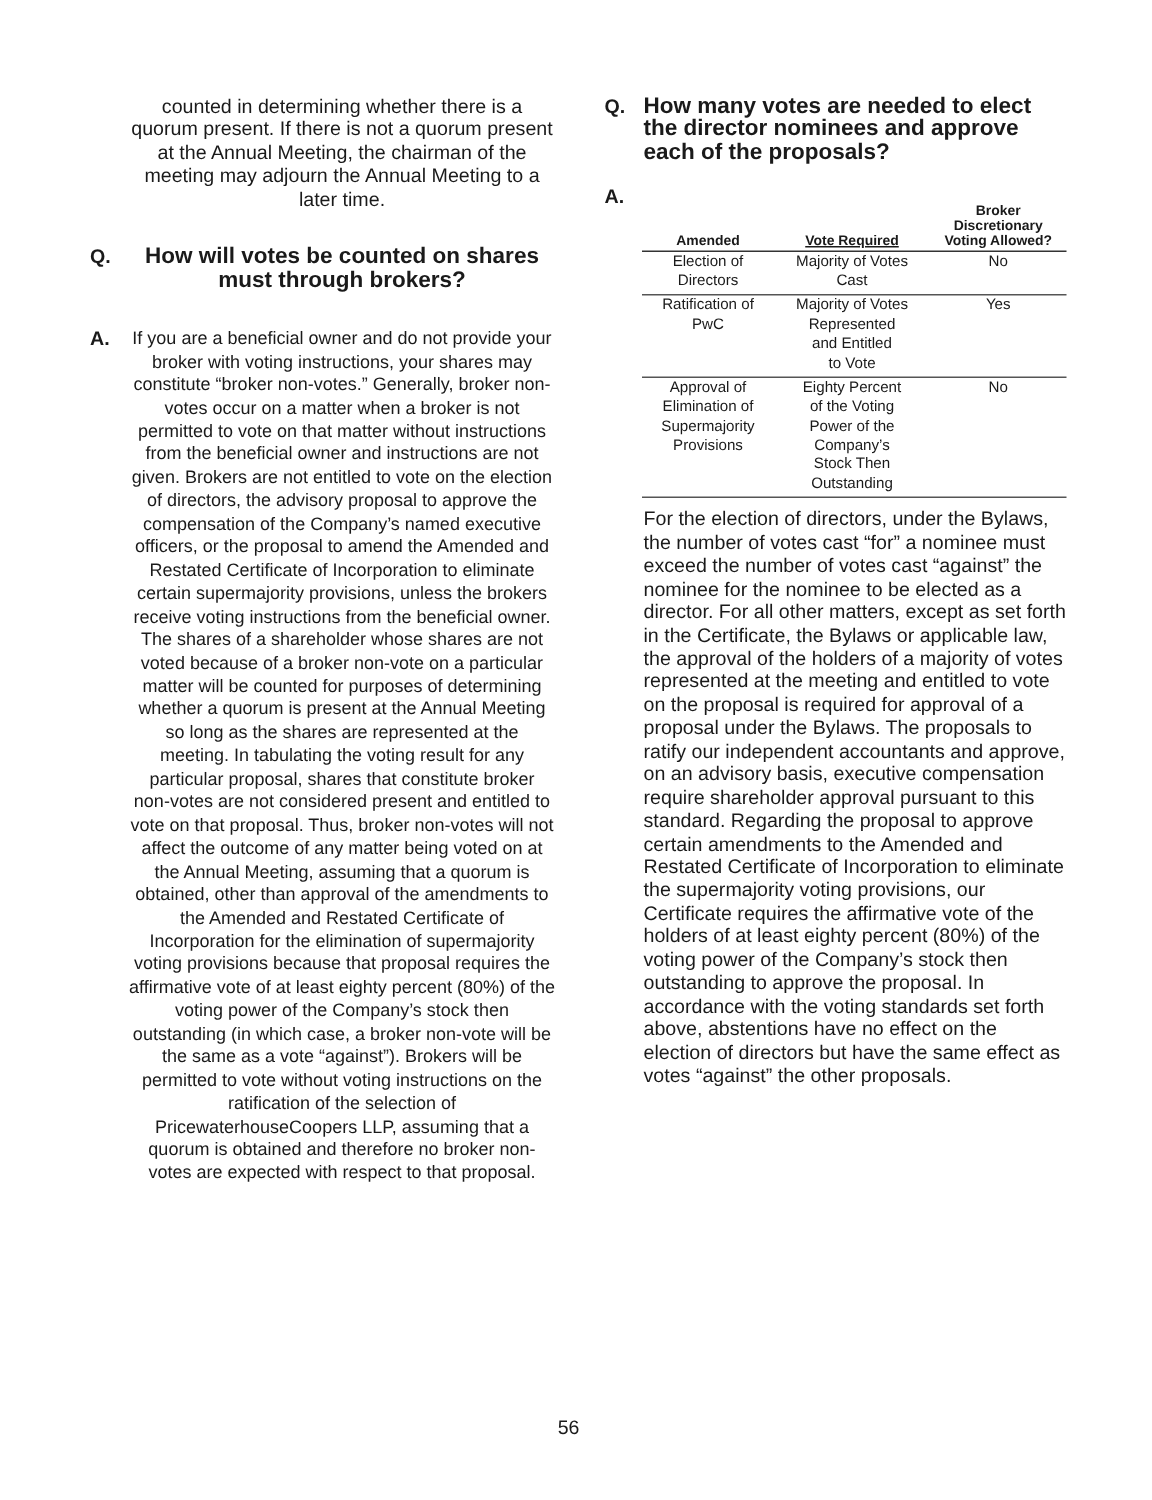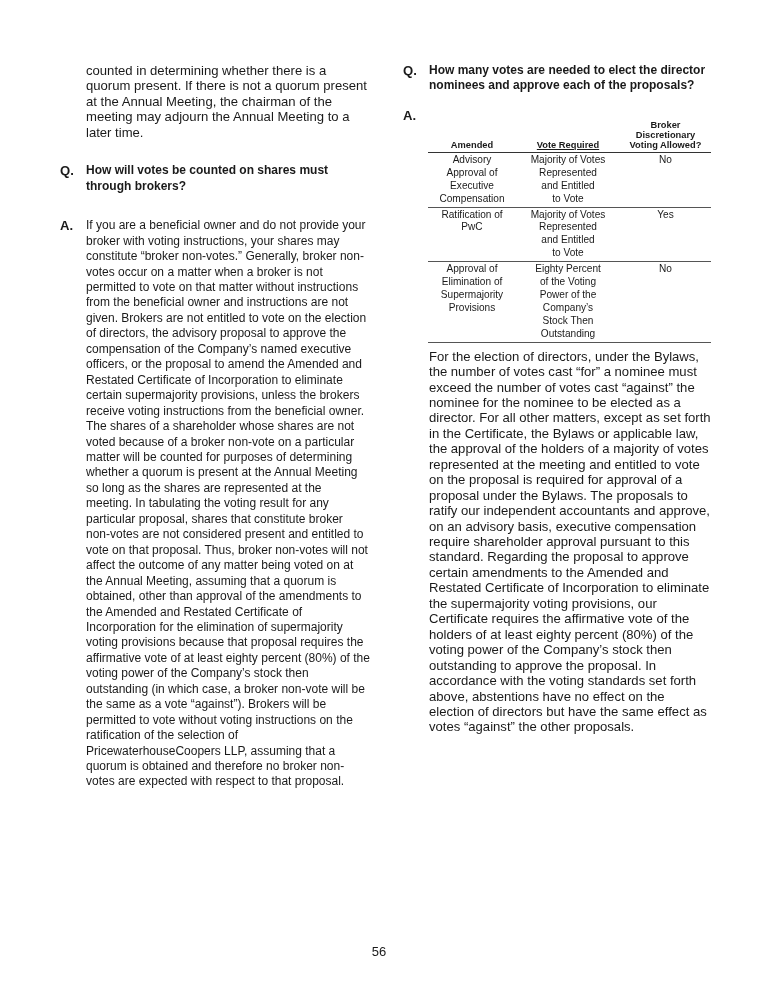--- a/index.html
+++ b/index.html
@@ -1,32 +1,32 @@
 <!DOCTYPE html>
 <html><head>
 <meta charset="utf-8">
 <style>
   html, body { margin: 0; padding: 0; background: #ffffff; }
   body {
     width: 768px; height: 1000px; position: relative; overflow: hidden;
     font-family: "Liberation Sans", sans-serif; color: #1a1a1a;
   }
   .col { position: absolute; top: 63px; }
-  .col-left { left: 60px; width: 310px; }
+  .col-left { left: 60px; width: 310px; text-align: center; }
   .col-right { left: 403px; width: 310px; }
 
   .para {
     margin: 0 0 0 26px; font-size: 13.1px; line-height: 15.45px;
   }
   .qa { position: relative; padding-left: 26px; }
   .qa .marker {
     position: absolute; left: 0; top: 0; font-weight: bold;
     font-size: 13.1px; line-height: 15.45px;
   }
-  .q-text { font-weight: bold; font-size: 12px; line-height: 15.45px; margin: 0; }
+  .q-text { font-weight: bold; font-size: 15px; line-height: 15.45px; margin: 0; }
   .a-text { font-size: 12px; line-height: 15.45px; margin: 0; }
 
   .gap-q { height: 23px; }
   .gap-a { height: 24px; }
 
   .vt {
     border-collapse: collapse; width: 283px; margin-left: 25px;
     font-size: 10.1px; line-height: 12.9px; text-align: center;
   }
   .vt th {
@@ -83,22 +83,22 @@
   <table class="vt">
     <thead>
       <tr>
         <th class="c1">Amended</th>
         <th class="c2">Vote Required</th>
         <th class="c3">Broker<br>Discretionary<br>Voting Allowed?</th>
       </tr>
     </thead>
     <tbody>
       <tr>
-        <td>Advisory<br>Approval of<br>Executive<br>Compensation</td>
-        <td>Majority of Votes<br>Represented<br>and Entitled<br>to Vote</td>
+        <td>Election of<br>Directors</td>
+        <td>Majority of Votes<br>Cast</td>
         <td>No</td>
       </tr>
       <tr>
         <td>Ratification of<br>PwC</td>
         <td>Majority of Votes<br>Represented<br>and Entitled<br>to Vote</td>
         <td>Yes</td>
       </tr>
       <tr>
         <td>Approval of<br>Elimination of<br>Supermajority<br>Provisions</td>
         <td>Eighty Percent<br>of the Voting<br>Power of the<br>Company’s<br>Stock Then<br>Outstanding</td>

